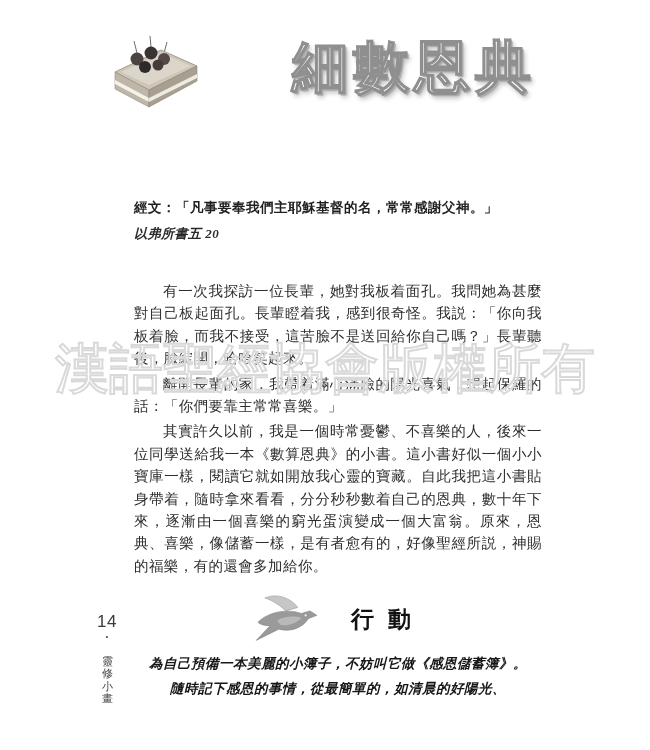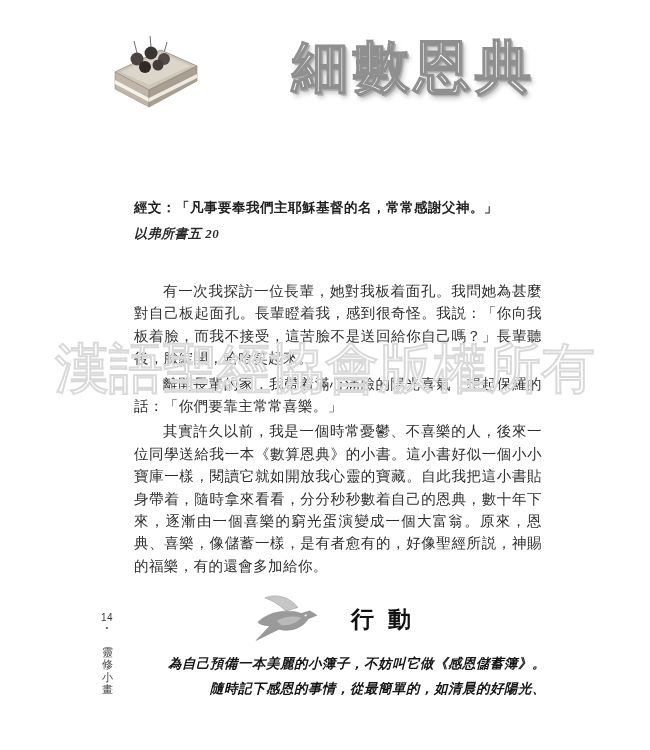--- a/index.html
+++ b/index.html
@@ -94,21 +94,21 @@
     z-index: 5;
     pointer-events: none;
   }
 
   
   .action {
     position: absolute;
     left: 130px;
     top: 595px;
     width: 416px;
-    text-align: right;
+    text-align: center;
     z-index: 1;
   }
   .action-head {
     display: flex;
     justify-content: center;
     align-items: center;
     gap: 8px;
     margin-bottom: 8px;
   }
   .bird { width: 78px; height: 52px; margin-top: -4px; }
@@ -132,21 +132,21 @@
   .margin-label {
     position: absolute;
     left: 96px;
     top: 612px;
     width: 22px;
     text-align: center;
     font-family: "Liberation Sans", "DejaVu Sans", sans-serif;
     color: #3a3a3a;
     z-index: 1;
   }
-  .page-number { font-size: 10px; letter-spacing: 0.5px; }
+  .page-number { font-size: 17px; letter-spacing: 0.5px; }
   .margin-dot { font-size: 8px; line-height: 10px; color: #555; }
   .series-title {
     display: inline-block;
     writing-mode: vertical-rl;
     text-orientation: upright;
     font-size: 11px;
     letter-spacing: 12px;
     margin-top: 5px;
     color: #3f3f3f;
   }

